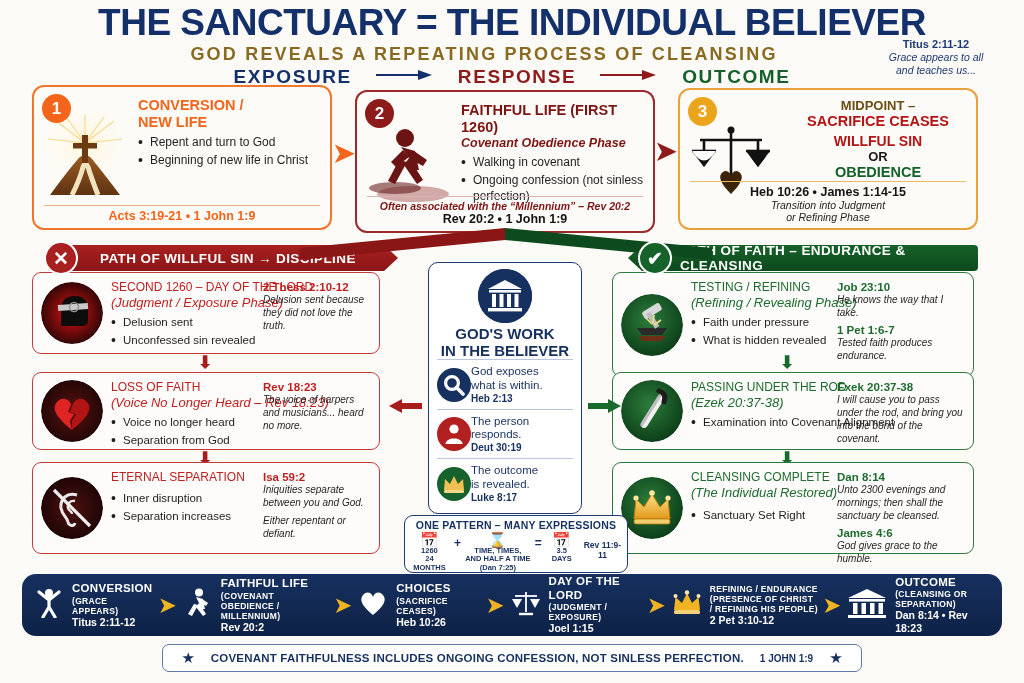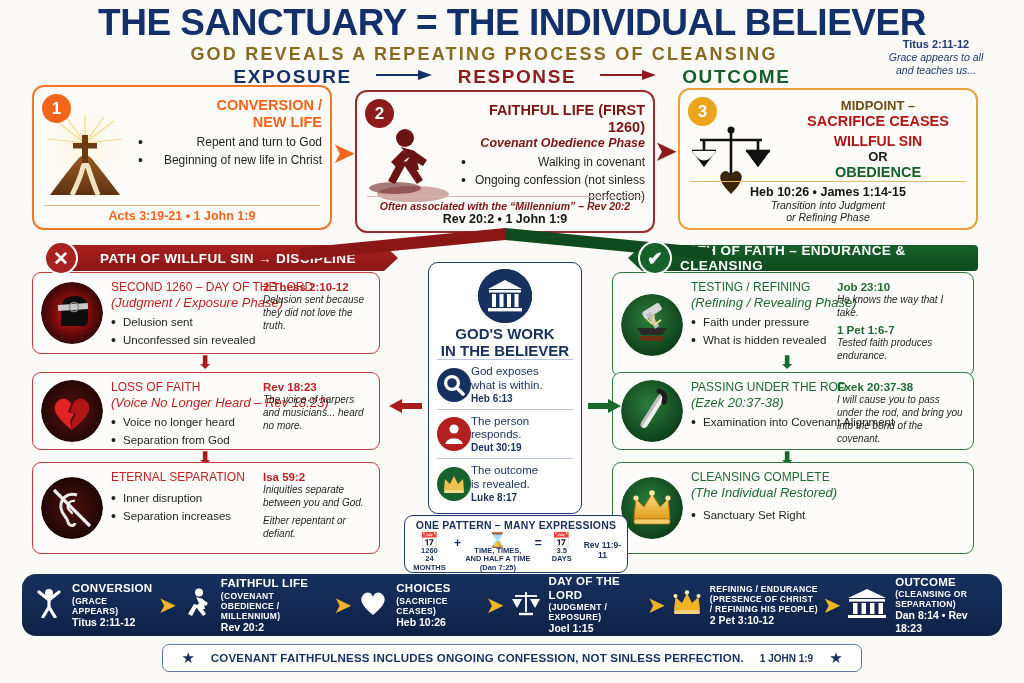--- a/index.html
+++ b/index.html
@@ -51,21 +51,21 @@
   .badge {
     position:absolute; left:8px; top:7px; width:29px; height:29px; border-radius:50%;
     color:#fff; font-size:17px; font-weight:bold; display:flex;
     align-items:center; justify-content:center; z-index:4;
   }
   .b-orange { background:#f2651a; }
   .b-maroon { background:#8e1b1b; }
   .b-gold   { background:#eba51d; }
 
   .topcard .art { position:absolute; left:8px; top:26px; width:86px; height:86px; }
-  .topcard .body { margin-left:96px; padding-top:4px;text-align:right; }
+  .topcard .body { margin-left:96px; padding-top:4px; }
   .tc-title { font-size:14.5px; font-weight:bold; line-height:1.15; }
   .tc-title.orange { color:#f2651a; }
   .tc-title.maroon { color:#7d1414; }
   .tc-sub { font-size:12.5px; font-style:italic; font-weight:bold; color:#7d1414; margin-top:1px;}
   .bul { list-style:none; margin-top:5px; }
   .bul li { font-size:12px; color:#1f1f1f; line-height:1.26; padding-left:12px; position:relative; margin-bottom:3px;}
   .bul li:before { content:"\2022"; position:absolute; left:0; top:-1px; font-size:14px;}
   .tc-foot { position:absolute; left:10px; right:10px; bottom:5px; text-align:center; }
   .tc-rule { border-top:1px solid #e3b77f; margin-bottom:3px;}
   .tc-rule.m { border-top-color:#d9b3b3;}
@@ -531,20 +531,26 @@
         <circle cx="47" cy="21" r="2.6" fill="#ffe79c"></circle>
       </svg>
     </div>
     <div class="main">
       <div class="st-title green">CLEANSING COMPLETE</div>
       <div class="st-sub green">(The Individual Restored)</div>
       <ul class="bul" style="margin-top:8px">
         <li>Sanctuary Set Right</li>
       </ul>
     </div>
+    <div class="ref" style="width:128px">
+      <div class="ref-t green">Dan 8:14</div>
+      <div class="ref-b">Unto 2300 evenings and mornings; then shall the sanctuary be cleansed.</div>
+      <div class="ref-t green">James 4:6</div>
+      <div class="ref-b">God gives grace to the humble.</div>
+    </div>
   </div>
 
   <div style="position:absolute;left:388px;top:398px">
     <svg width="34" height="16" viewBox="0 0 34 16">
         <path d="M34 5h-20V1L1 8l13 7v-4h20z" fill="#a81c1c"></path>
       </svg>
   </div>
   <div style="position:absolute;left:588px;top:398px">
     <svg width="34" height="16" viewBox="0 0 34 16">
         <path d="M0 5h20V1l13 7-13 7v-4H0z" fill="#176b2a"></path>
@@ -572,21 +578,21 @@
     <div class="crow">
       <div class="cic navy">
         <svg width="22" height="22" viewBox="0 0 22 22">
             <circle cx="9" cy="9" r="6.4" fill="none" stroke="#fff" stroke-width="3.2"></circle>
             <line x1="13.5" y1="13.5" x2="20" y2="20" stroke="#fff" stroke-width="3.6" stroke-linecap="round"></line>
           </svg>
       </div>
       <div class="ctx">
         <div>God exposes</div>
         <div>what is within.</div>
-        <div class="cref">Heb 6:13</div>
+        <div class="cref">Heb 2:13</div>
       </div>
     </div>
 
     <div class="crow">
       <div class="cic red">
         <svg width="20" height="22" viewBox="0 0 20 22">
             <circle cx="10" cy="6" r="4.6" fill="#fff"></circle>
             <path d="M1.5 21 C1.5 13.5 18.5 13.5 18.5 21 Z" fill="#fff"></path>
           </svg>
       </div>

